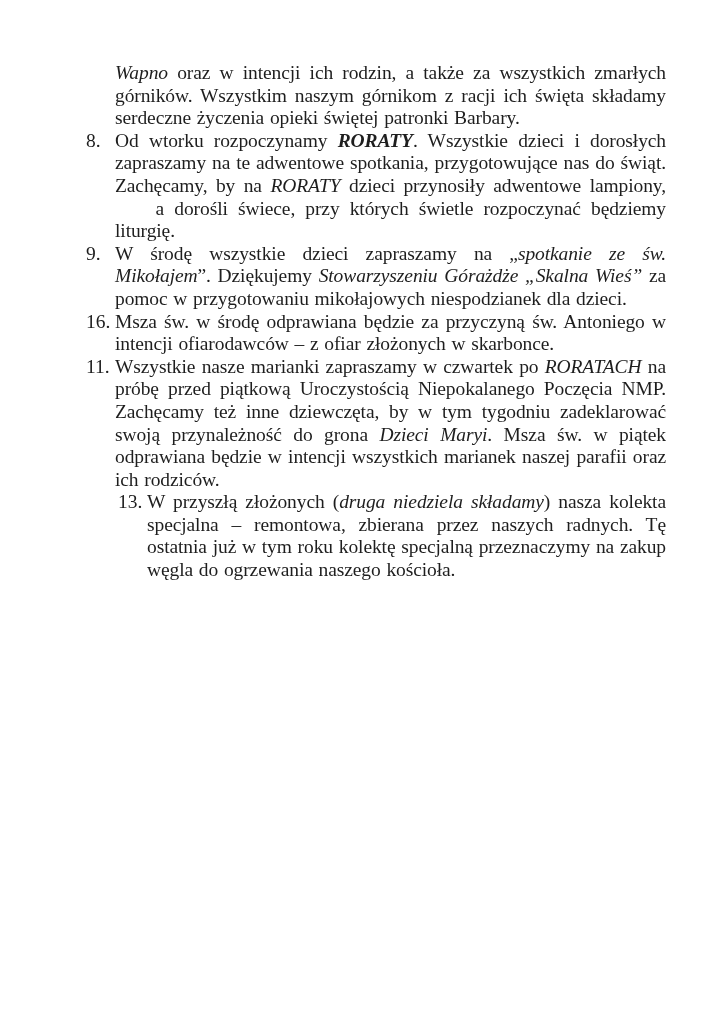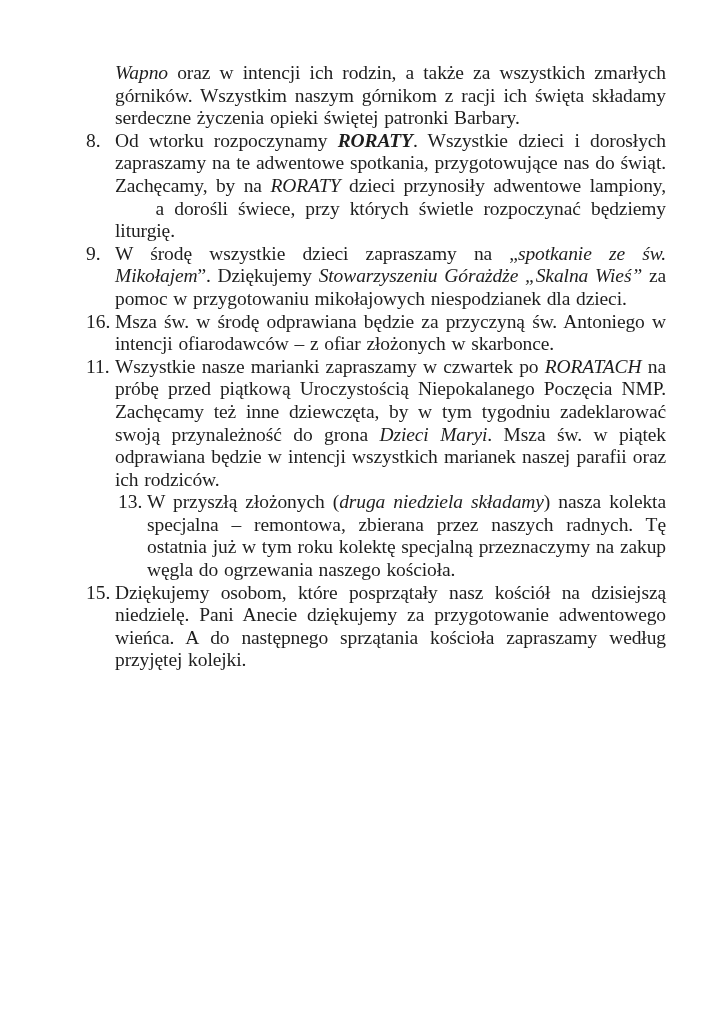--- a/index.html
+++ b/index.html
@@ -56,15 +56,14 @@
 <body>
 
 <div class="page" style="background: rgb(255, 255, 255);">
   <div class="textblock" id="textblock">
       <div class="para" style="color: rgb(30, 30, 30);"><span class="seg-italic">Wapno</span><span> oraz w intencji ich rodzin, a także za wszystkich zmarłych górników. Wszystkim naszym górnikom z racji ich święta składamy serdeczne życzenia opieki świętej patronki Barbary.</span></div>
       <div class="para" style="color: rgb(30, 30, 30);"><span class="num">8.</span><span>Od wtorku rozpoczynamy </span><span class="seg-bold-italic">RORATY</span><span>. Wszystkie dzieci i dorosłych zapraszamy na te adwentowe spotkania, przygotowujące nas do świąt. Zachęcamy, by na </span><span class="seg-italic">RORATY</span><span> dzieci przynosiły adwentowe lampiony, &nbsp;&nbsp;&nbsp;&nbsp;a dorośli świece, przy których świetle rozpoczynać będziemy liturgię.</span></div>
       <div class="para" style="color: rgb(30, 30, 30);"><span class="num">9.</span><span>W środę wszystkie dzieci zapraszamy na „</span><span class="seg-italic">spotkanie ze św. Mikołajem</span><span>”. Dziękujemy </span><span class="seg-italic">Stowarzyszeniu Górażdże „Skalna Wieś”</span><span> za pomoc w przygotowaniu mikołajowych niespodzianek dla dzieci.</span></div>
       <div class="para" style="color: rgb(30, 30, 30);"><span class="num">16.</span><span>Msza św. w środę odprawiana będzie za przyczyną św. Antoniego w intencji ofiarodawców – z ofiar złożonych w skarbonce.</span></div>
       <div class="para" style="color: rgb(30, 30, 30);"><span class="num">11.</span><span>Wszystkie nasze marianki zapraszamy w czwartek po </span><span class="seg-italic">RORATACH</span><span> na próbę przed piątkową Uroczystością Niepokalanego Poczęcia NMP. Zachęcamy też inne dziewczęta, by w tym tygodniu zadeklarować swoją przynależność do grona </span><span class="seg-italic">Dzieci Maryi</span><span>. Msza św. w piątek odprawiana będzie w intencji wszystkich marianek naszej parafii oraz ich rodziców.</span></div>
       <div class="para" style="color: rgb(30, 30, 30); margin-left: 32px;"><span class="num">13.</span><span>W przyszłą złożonych (</span><span class="seg-italic">druga niedziela składamy</span><span>) nasza kolekta specjalna – remontowa, zbierana przez naszych radnych. Tę ostatnia już w tym roku kolektę specjalną przeznaczymy na zakup węgla do ogrzewania naszego kościoła.</span></div>
-      <div class="para" style="color: rgb(30, 30, 30);"><span class="num">15.</span><span>Dziękujemy osobom, które posprzątały nasz kościół na dzisiejszą niedzielę. Pani Anecie dziękujemy za przygotowanie adwentowego wieńca. A do następnego sprzątania kościoła zapraszamy według przyjętej kolejki.</span></div>
     </div>
 </div>
 
 </body></html>

